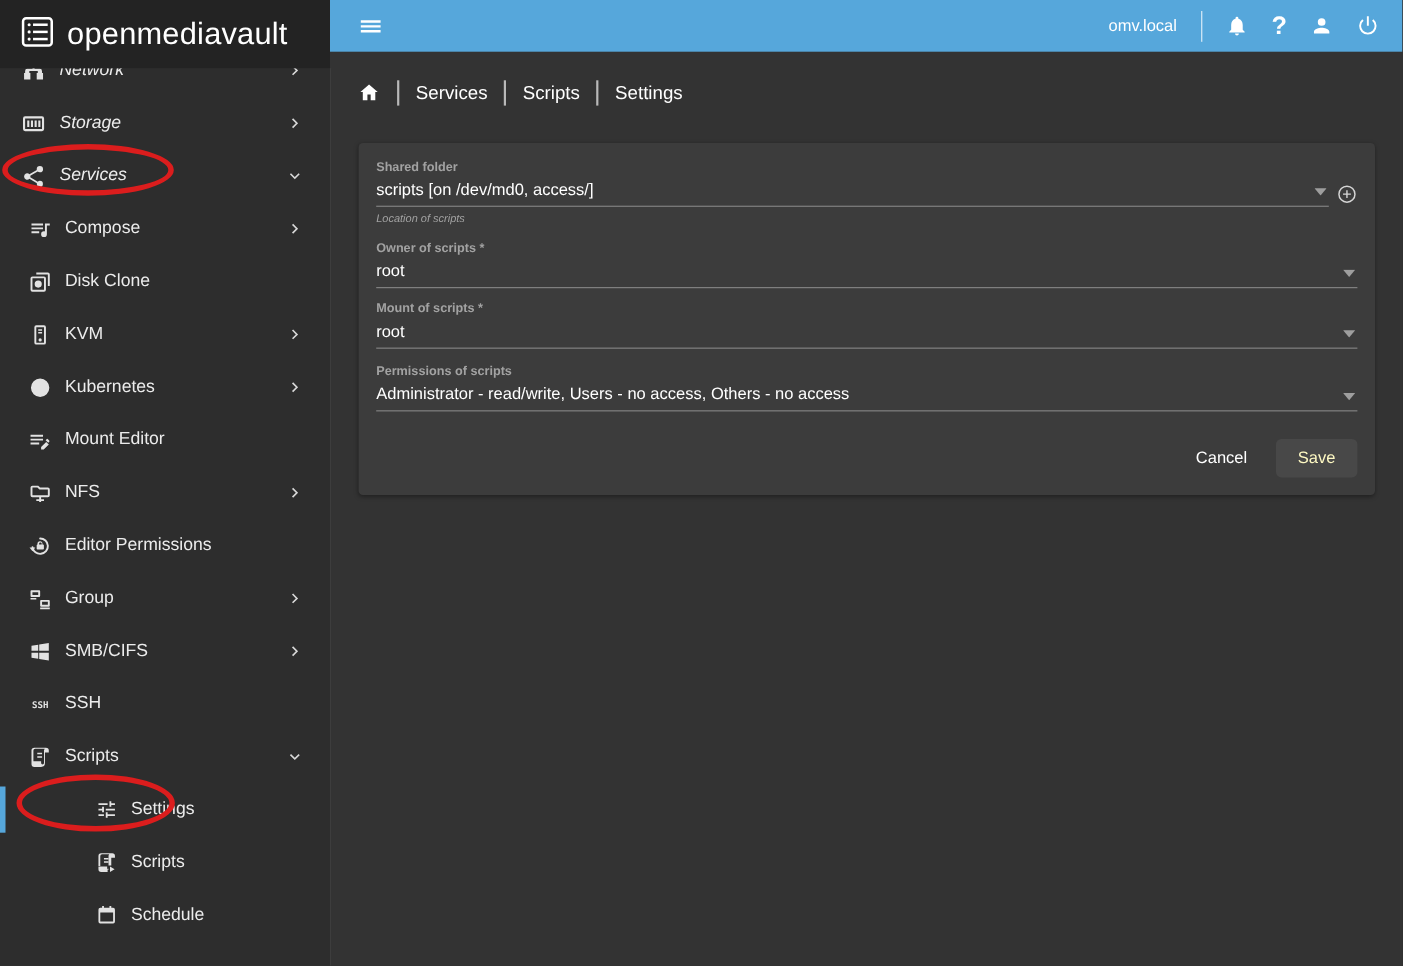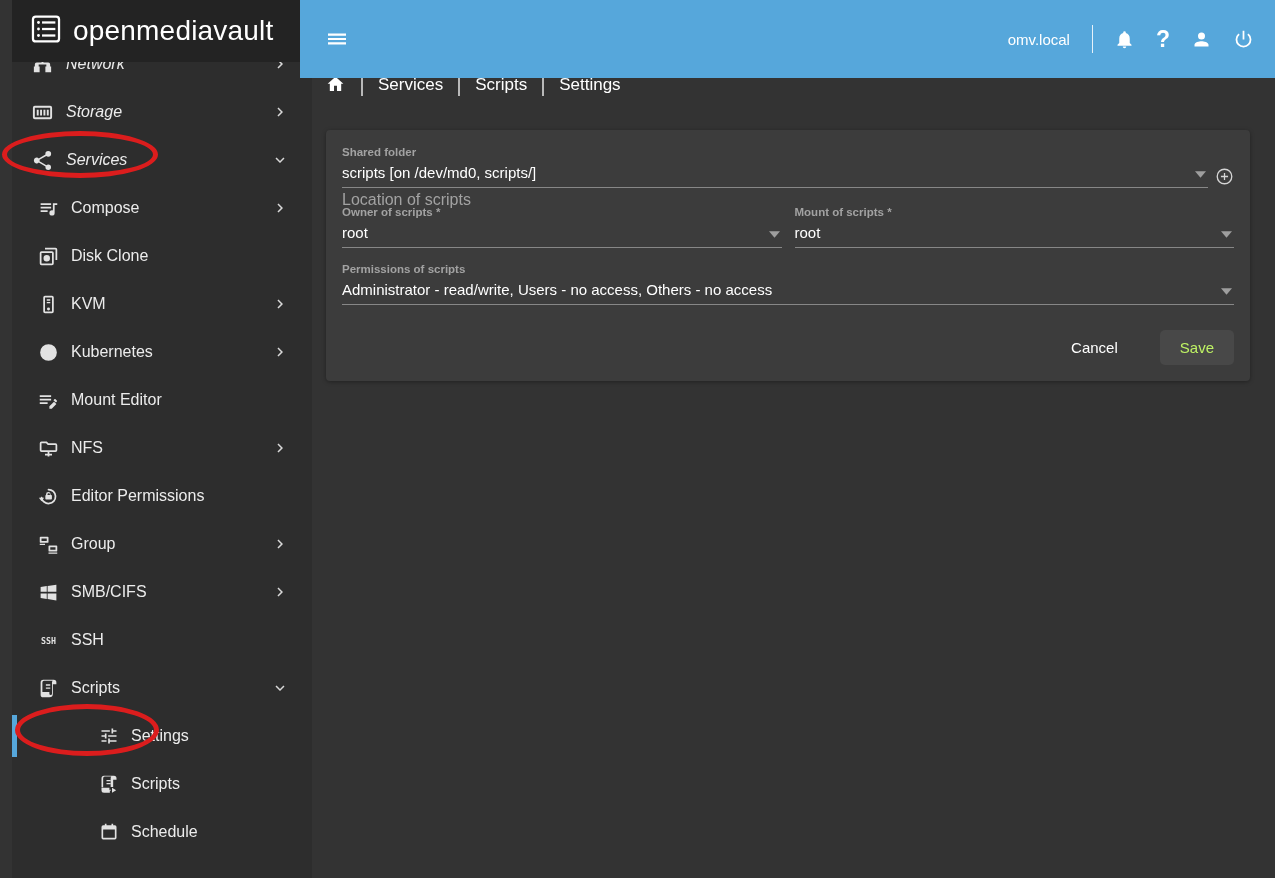--- a/index.html
+++ b/index.html
@@ -1,36 +1,36 @@
 <!DOCTYPE html>
 <html><head>
 <meta charset="utf-8">
 <style>
   * { margin:0; padding:0; box-sizing:border-box; }
   html,body { width:1275px; height:878px; overflow:hidden; }
   body { position:relative; background:#333333; font-family:"Liberation Sans", sans-serif; }
 
   
-  .sidebar { position:absolute; left:12px; top:0; width:300px; height:878px; background:#2d2d2d; z-index:2; }
+  .sidebar { position:absolute; left:0; top:0; width:300px; height:878px; background:#2d2d2d; z-index:2; }
   .sidebar-header { position:absolute; left:0; top:0; right:0; height:62px; background:#232323; display:flex; align-items:center; padding-left:17px; z-index:3; }
   .brand-text { color:#ffffff; font-size:28px; font-weight:400; letter-spacing:.2px; margin-left:10px; }
   .nav { position:absolute; top:62px; left:0; right:0; bottom:0; overflow:hidden; }
   .nav-inner { margin-top:-22px; }
   .item { height:48px; display:flex; align-items:center; color:#ececec; font-size:16px; cursor:pointer; position:relative; }
   .item .ic { display:flex; align-items:center; margin-right:12px; color:#e2e2e2; }
   .item .ic svg { fill:#e2e2e2; }
   .lvl0 { padding-left:19px;font-style:italic; } .lvl0 .ic svg { width:23px; height:23px; }
   .lvl1 { padding-left:26px; } .lvl1 .ic svg { width:21px; height:21px; }
   .lvl2 { padding-left:87px; } .lvl2 .ic svg { width:20px; height:20px; }
   .chev { margin-left:auto; margin-right:23px; display:flex; }
   .chev svg { width:18px; height:18px; fill:#d8d8d8; }
   .active-bar { position:absolute; left:0; top:3px; bottom:3px; width:5px; background:#56a7db; }
 
   
-  .topbar { position:absolute; left:300px; right:0; top:0; height:78px; background:#56a7db; display:flex; align-items:center; padding:0 21px 0 25px; z-index:2; }
+  .topbar { position:absolute; left:300px; right:0; top:0; height:47px; background:#56a7db; display:flex; align-items:center; padding:0 21px 0 25px; z-index:2; }
   .hamburger { background:none; border:none; display:flex; cursor:pointer; }
   .hamburger svg { width:24px; height:24px; fill:#ffffff; }
   .topbar-right { margin-left:auto; display:flex; align-items:center; gap:21px; }
   .host { color:#ffffff; font-size:15px; margin-right:1px; }
   .tb-divider { width:1px; height:28px; background:rgba(255,255,255,.85); }
   .tb-btn { background:none; border:none; display:flex; align-items:center; cursor:pointer; }
   .tb-btn svg { width:21px; height:21px; fill:#ffffff; }
   .help-glyph { color:#ffffff; font-size:23px; font-weight:700; line-height:1; }
 
   
@@ -42,27 +42,27 @@
 
   .card { margin:23px 25px 0; background:#3c3c3c; border-radius:4px; padding:16px; box-shadow:0 1px 4px rgba(0,0,0,.35); }
   .f-label { font-size:11.5px; color:#a2a2a2; line-height:13px;font-weight:bold; }
   .f-value { margin-top:5px; padding-bottom:6px; border-bottom:1px solid #878787; color:#ffffff; font-size:15px; line-height:17px; position:relative; cursor:pointer; }
   .caret { position:absolute; right:2px; bottom:9px; display:flex; }
   .caret svg { width:11px; height:7px; fill:#9e9e9e; }
   .sf-row { display:flex; align-items:flex-end; }
   .sf-field { flex:1; }
   .plus-btn { background:none; border:none; display:flex; margin:0 0 2px 7px; cursor:pointer; color:#d5d5d5; }
   .plus-btn svg { width:19px; height:19px; }
-  .hint { margin-top:6px; font-size:16px; color:#a2a2a2; line-height:12px; }
-  .two-col { display:flex; gap:13px; margin-top:0; }
+  .hint { margin-top:6px; font-size:10px; color:#a2a2a2; line-height:12px;font-style:italic; }
+  .two-col { display:flex; gap:13px; margin-top:14px;flex-direction:column; }
   .col { flex:1; }
   .perm { margin-top:15px; }
-  .btn-row { display:flex; justify-content:flex-end; align-items:center; gap:28px; margin-top:25px; }
+  .btn-row { display:flex; justify-content:flex-end; align-items:center; gap:12px; margin-top:25px; }
   .btn-cancel { background:none; border:none; color:#ffffff; font-size:15px; padding:8px 14px; cursor:pointer; }
-  .btn-save { background:#484848; border:none; color:#bef264; font-size:15px; padding:0 20px; height:35px; border-radius:5px; cursor:default; }
+  .btn-save { background:#484848; border:none; color:#fef9c3; font-size:15px; padding:0 20px; height:35px; border-radius:5px; cursor:default; }
 
   
   .ellipse { position:absolute; border:5px solid #db1d1d; border-radius:50%; pointer-events:none; z-index:6; }
   .ellipse-1 { left:2px; top:131px; width:156px; height:47px; }
   .ellipse-2 { left:15px; top:704px; width:144px; height:52px; }
 </style>
 </head>
 <body>
 
 <nav class="sidebar">
@@ -346,21 +346,21 @@
     <span class="bc-sep"></span>
     <span class="bc-link">Settings</span>
   </div>
 
   <section class="card">
 
     <div class="sf-row">
       <div class="sf-field">
         <div class="f-label">Shared folder</div>
         <div class="f-value">
-          <span>scripts [on /dev/md0, scripts/]</span>
+          <span>scripts [on /dev/md0, access/]</span>
           <span class="caret">
               <svg viewBox="0 0 10 6">
                 <path d="M0 0h10L5 6z"></path>
               </svg>
             </span>
         </div>
       </div>
       <button class="plus-btn">
         <svg viewBox="0 0 24 24">
             <circle cx="12" cy="12" r="9.2" fill="none" stroke="currentColor" stroke-width="1.7"></circle>

